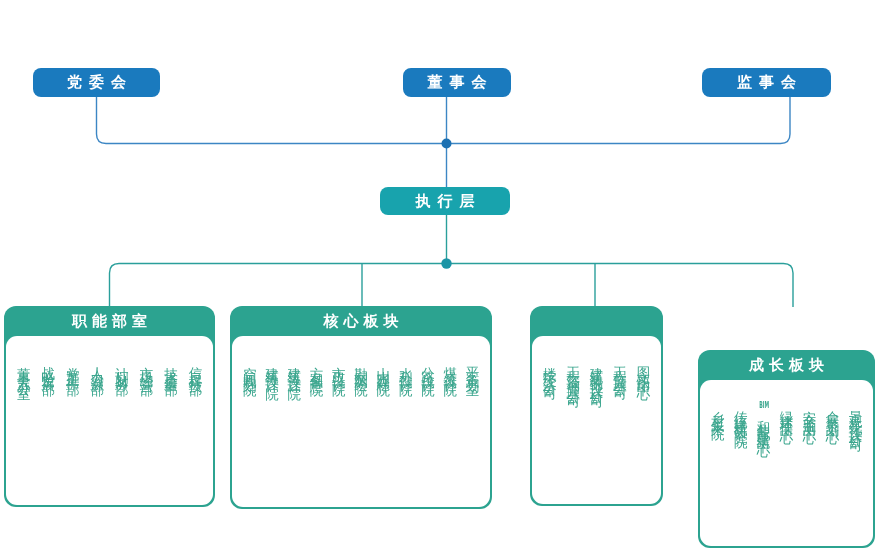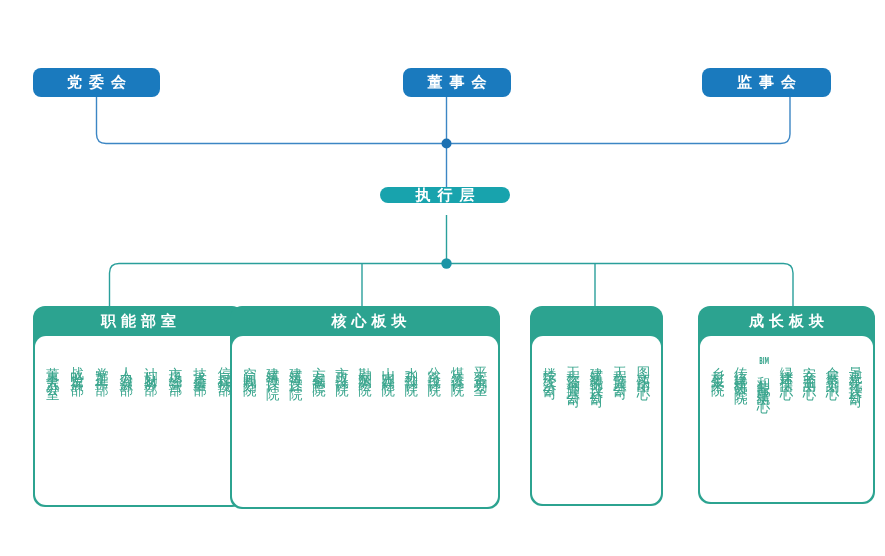--- a/index.html
+++ b/index.html
@@ -29,34 +29,34 @@
     display: flex;
     align-items: center;
     justify-content: center;
     box-sizing: border-box;
     z-index: 2;
   }
   #node-party       { left: 33px;  top: 68px; width: 127px; }
   #node-board       { left: 383px; top: 68px; width: 108px; margin-left: 20px; }
   #node-supervisory { left: 702px; top: 68px; width: 129px; }
   #node-exec {
-    left: 380px; top: 187px; width: 130px; height: 16px;
+    left: 380px; top: 187px; width: 130px; height: 28px;
     background: var(--exec_teal);
   }
   .section {
     position: absolute;
     top: 306px;
     background: var(--section_teal);
     border-radius: 12px;
     z-index: 2;
   }
-  .s1 { left: 4px;   width: 211px; height: 201px; margin-left: 29px; }
-  .s2 { left: 230px; width: 262px; height: 203px; padding-left: 8px; }
+  .s1 { left: 4px;   width: 211px; height: 201px; }
+  .s2 { left: 230px; width: 262px; height: 203px; }
   .s3 { left: 530px; width: 133px; height: 200px; }
-  .s4 { left: 698px; width: 177px; height: 198px; }
+  .s4 { left: 698px; width: 177px; height: 198px; margin-top: 44px; }
   .section-title {
     height: 31px;
     display: flex;
     align-items: center;
     justify-content: center;
     color: #ffffff;
     font-weight: bold;
     font-size: 15px;
     letter-spacing: 5px;
     padding-left: 5px;

